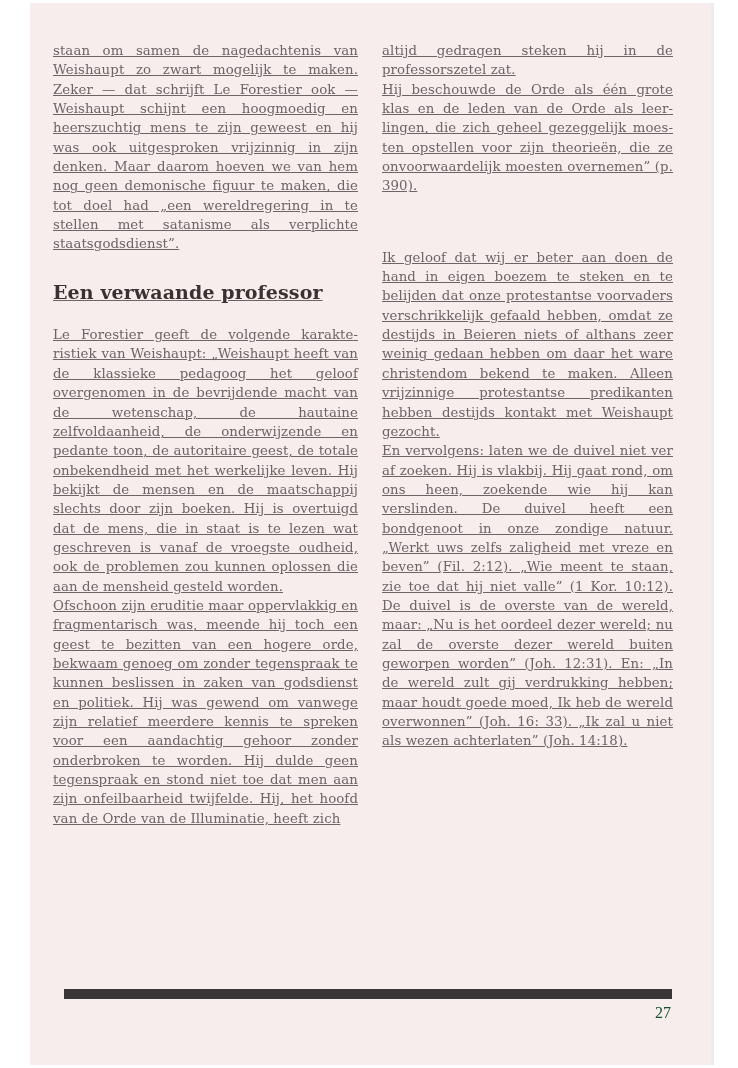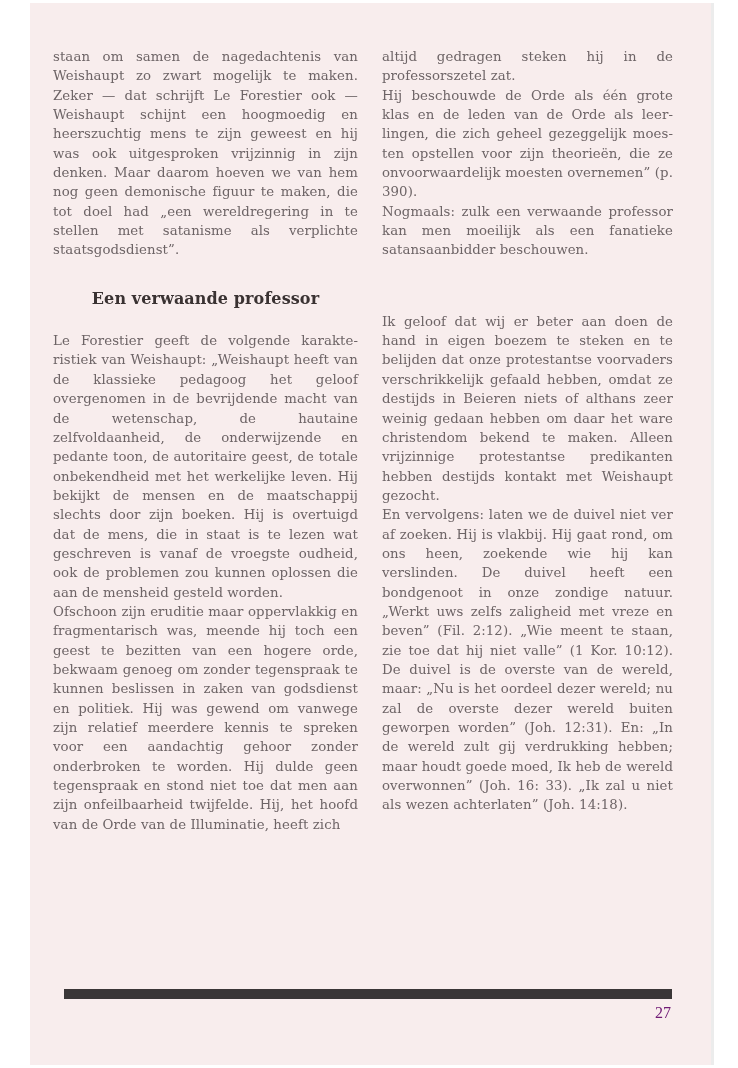--- a/index.html
+++ b/index.html
@@ -3,63 +3,63 @@
 <meta charset="utf-8">
 <style>
   html, body { margin: 0; padding: 0; background: #ffffff; }
   body { width: 738px; height: 1068px; position: relative; overflow: hidden; }
   .page {
     position: absolute; left: 30px; top: 3px; width: 681px; height: 1062px;
     background: #f8eded;
     border-right: 3px solid #ececec;
   }
   .col {
-    position: absolute; top: 44px;
+    position: absolute; top: 38px;
     font-family: "DejaVu Serif", "Liberation Serif", serif;
     font-size: 13.3px; line-height: 19.35px; color: #6d6466;
     text-align: justify; hyphens: manual;
     letter-spacing: 0.1px;
+    text-decoration: underline;
   }
   .col-left { left: 23px; width: 305px; }
   .col-right { left: 352px; width: 291px; }
   .col p { margin: 0; text-indent: 0; }
   .col h2 {
     font-family: "DejaVu Serif", "Liberation Serif", serif;
-    font-size: 16px; font-weight: bold; color: #3a3232;
-    line-height: 19.35px; margin: 0; text-align: center;
+    font-size: 19px; font-weight: bold; color: #3a3232;
+    line-height: 19.35px; margin: 0; text-align: left;
   }
   .gap-before-h { height: 29px; }
   .gap-after-h { height: 23px; }
   .rule {
     position: absolute; left: 34px; width: 608px; top: 986px; height: 10px;
     background: #3a3637;
   }
   .pageno {
     position: absolute; right: 40px; top: 1001px;
-    font-family: "Liberation Serif", serif; font-size: 16px; color: #701a75;
+    font-family: "Liberation Serif", serif; font-size: 16px; color: #14532d;
   }
 </style>
 </head>
 <body>
 
 <div class="page">
 
   <div class="col col-left">
     <p>staan om samen de nagedachtenis van Weishaupt zo zwart mogelijk te maken. Zeker — dat schrijft Le Forestier ook — Weishaupt schijnt een hoogmoedig en heerszuchtig mens te zijn geweest en hij was ook uitgesproken vrijzinnig in zijn denken. Maar daarom hoeven we van hem nog geen demonische figuur te maken, die tot doel had „een wereld­regering in te stellen met satanisme als verplichte staatsgodsdienst”.</p>
     <div class="gap-before-h"></div>
     <h2>Een verwaande professor</h2>
     <div class="gap-after-h"></div>
     <p>Le Forestier geeft de volgende karakte­ristiek van Weishaupt: „Weishaupt heeft van de klassieke pedagoog het geloof overgenomen in de bevrijdende macht van de wetenschap, de hautaine zelfvoldaanheid, de onderwijzende en pedante toon, de autoritaire geest, de totale onbekendheid met het werkelijke leven. Hij bekijkt de mensen en de maat­schappij slechts door zijn boeken. Hij is overtuigd dat de mens, die in staat is te lezen wat geschreven is vanaf de vroeg­ste oudheid, ook de problemen zou kunnen oplossen die aan de mensheid gesteld worden.</p>
     <p>Ofschoon zijn eruditie maar oppervlak­kig en fragmentarisch was, meende hij toch een geest te bezitten van een ho­gere orde, bekwaam genoeg om zonder tegenspraak te kunnen beslissen in za­ken van godsdienst en politiek. Hij was gewend om vanwege zijn relatief meer­dere kennis te spreken voor een aan­dachtig gehoor zonder onderbroken te worden. Hij dulde geen tegenspraak en stond niet toe dat men aan zijn onfeil­baarheid twijfelde. Hij, het hoofd van de Orde van de Illuminatie, heeft zich</p>
   </div>
 
   <div class="col col-right">
     <p>altijd gedragen steken hij in de professors­zetel zat.</p>
     <p>Hij beschouwde de Orde als één grote klas en de leden van de Orde als leer­lingen, die zich geheel gezeggelijk moes­ten opstellen voor zijn theorieën, die ze onvoorwaardelijk moesten overnemen” (p. 390).</p>
-    <p>Nogmaals: zulk een verwaande profes­sor kan men moeilijk als een fanatieke satansaanbidder beschouwen.</p>
     <div class="gap-before-h"></div>
     <div class="gap-after-h"></div>
     <p>Ik geloof dat wij er beter aan doen de hand in eigen boezem te steken en te belijden dat onze protestantse voorva­ders verschrikkelijk gefaald hebben, om­dat ze destijds in Beieren niets of al­thans zeer weinig gedaan hebben om daar het ware christendom bekend te maken. Alleen vrijzinnige protestantse predikanten hebben destijds kontakt met Weishaupt gezocht.</p>
     <p>En vervolgens: laten we de duivel niet ver af zoeken. Hij is vlakbij. Hij gaat rond, om ons heen, zoekende wie hij kan verslinden. De duivel heeft een bondgenoot in onze zondige natuur. „Werkt uws zelfs zaligheid met vreze en beven” (Fil. 2:12). „Wie meent te staan, zie toe dat hij niet valle” (1 Kor. 10:12). De duivel is de overste van de wereld, maar: „Nu is het oordeel dezer wereld; nu zal de overste dezer wereld buiten geworpen worden” (Joh. 12:31). En: „In de wereld zult gij verdrukking hebben; maar houdt goede moed, Ik heb de wereld overwonnen” (Joh. 16: 33). „Ik zal u niet als wezen achterla­ten” (Joh. 14:18).</p>
   </div>
 
   <div class="rule"></div>
   <div class="pageno">27</div>
 </div>
 

